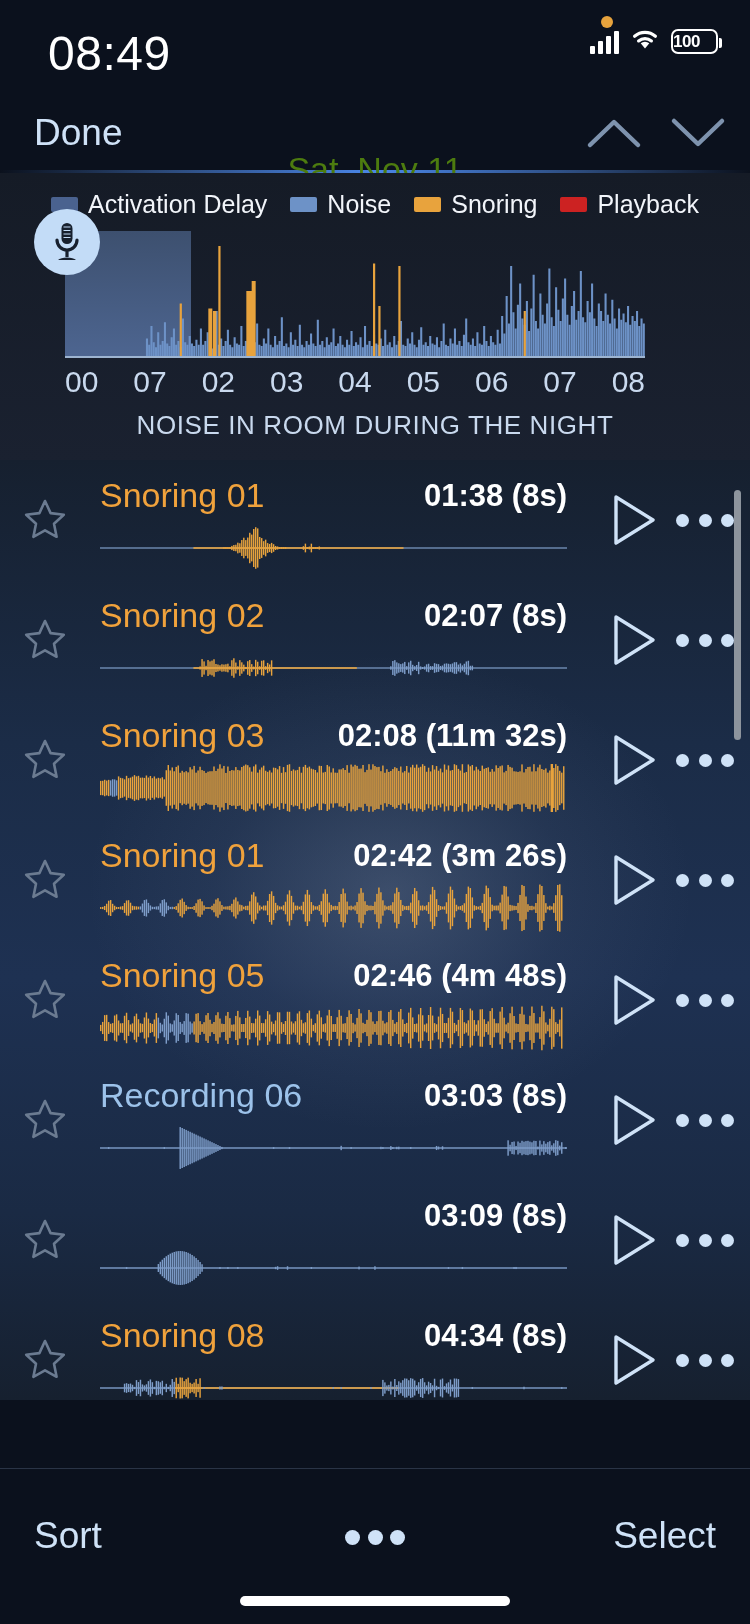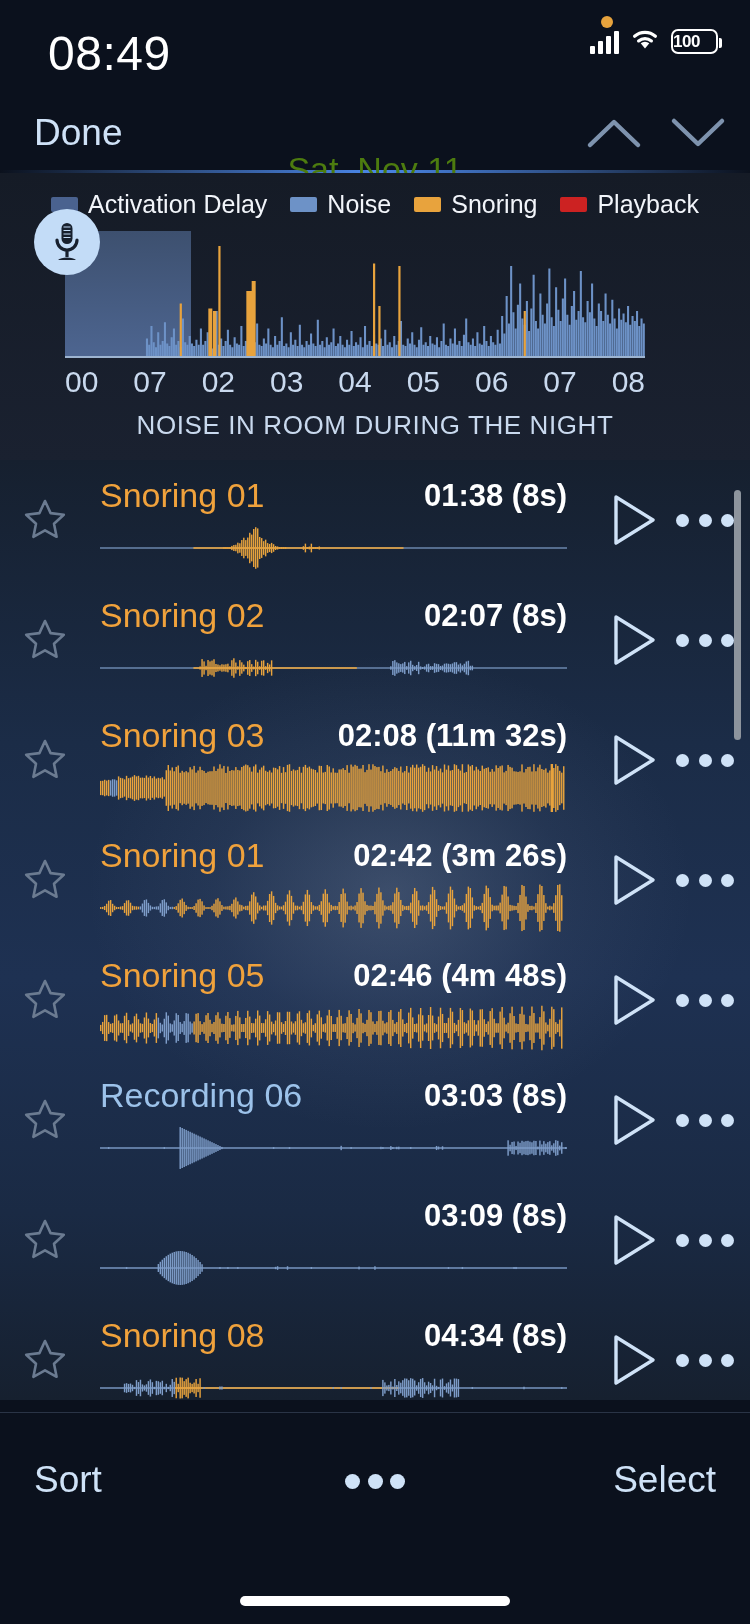--- a/index.html
+++ b/index.html
@@ -151,21 +151,21 @@
     width:58px;height:16px;display:flex;justify-content:space-between;align-items:center;
   }
   .more-icon i{width:13px;height:13px;border-radius:50%;background:#cfe2f7;display:block}
   #scrollbar-thumb{
     position:absolute;right:9px;top:30px;width:7px;height:250px;
     background:#8d949d;border-radius:4px;
   }
 
   
   #bottom-bar{
-    position:absolute;left:0;bottom:0;width:100%;height:212px;
+    position:absolute;left:0;bottom:0;width:100%;height:156px;
     background:#0b111d;border-top:1.5px solid #2a3446;text-decoration:underline;
   }
   #sort-button{
     position:absolute;left:34px;top:46px;font-size:37px;color:#cfe2f7;
   }
   #more-button{
     position:absolute;left:50%;top:60px;transform:translateX(-50%);
     width:60px;height:16px;display:flex;justify-content:space-between;align-items:center;
   }
   #more-button i{width:15px;height:15px;border-radius:50%;background:#cfe2f7;display:block}

